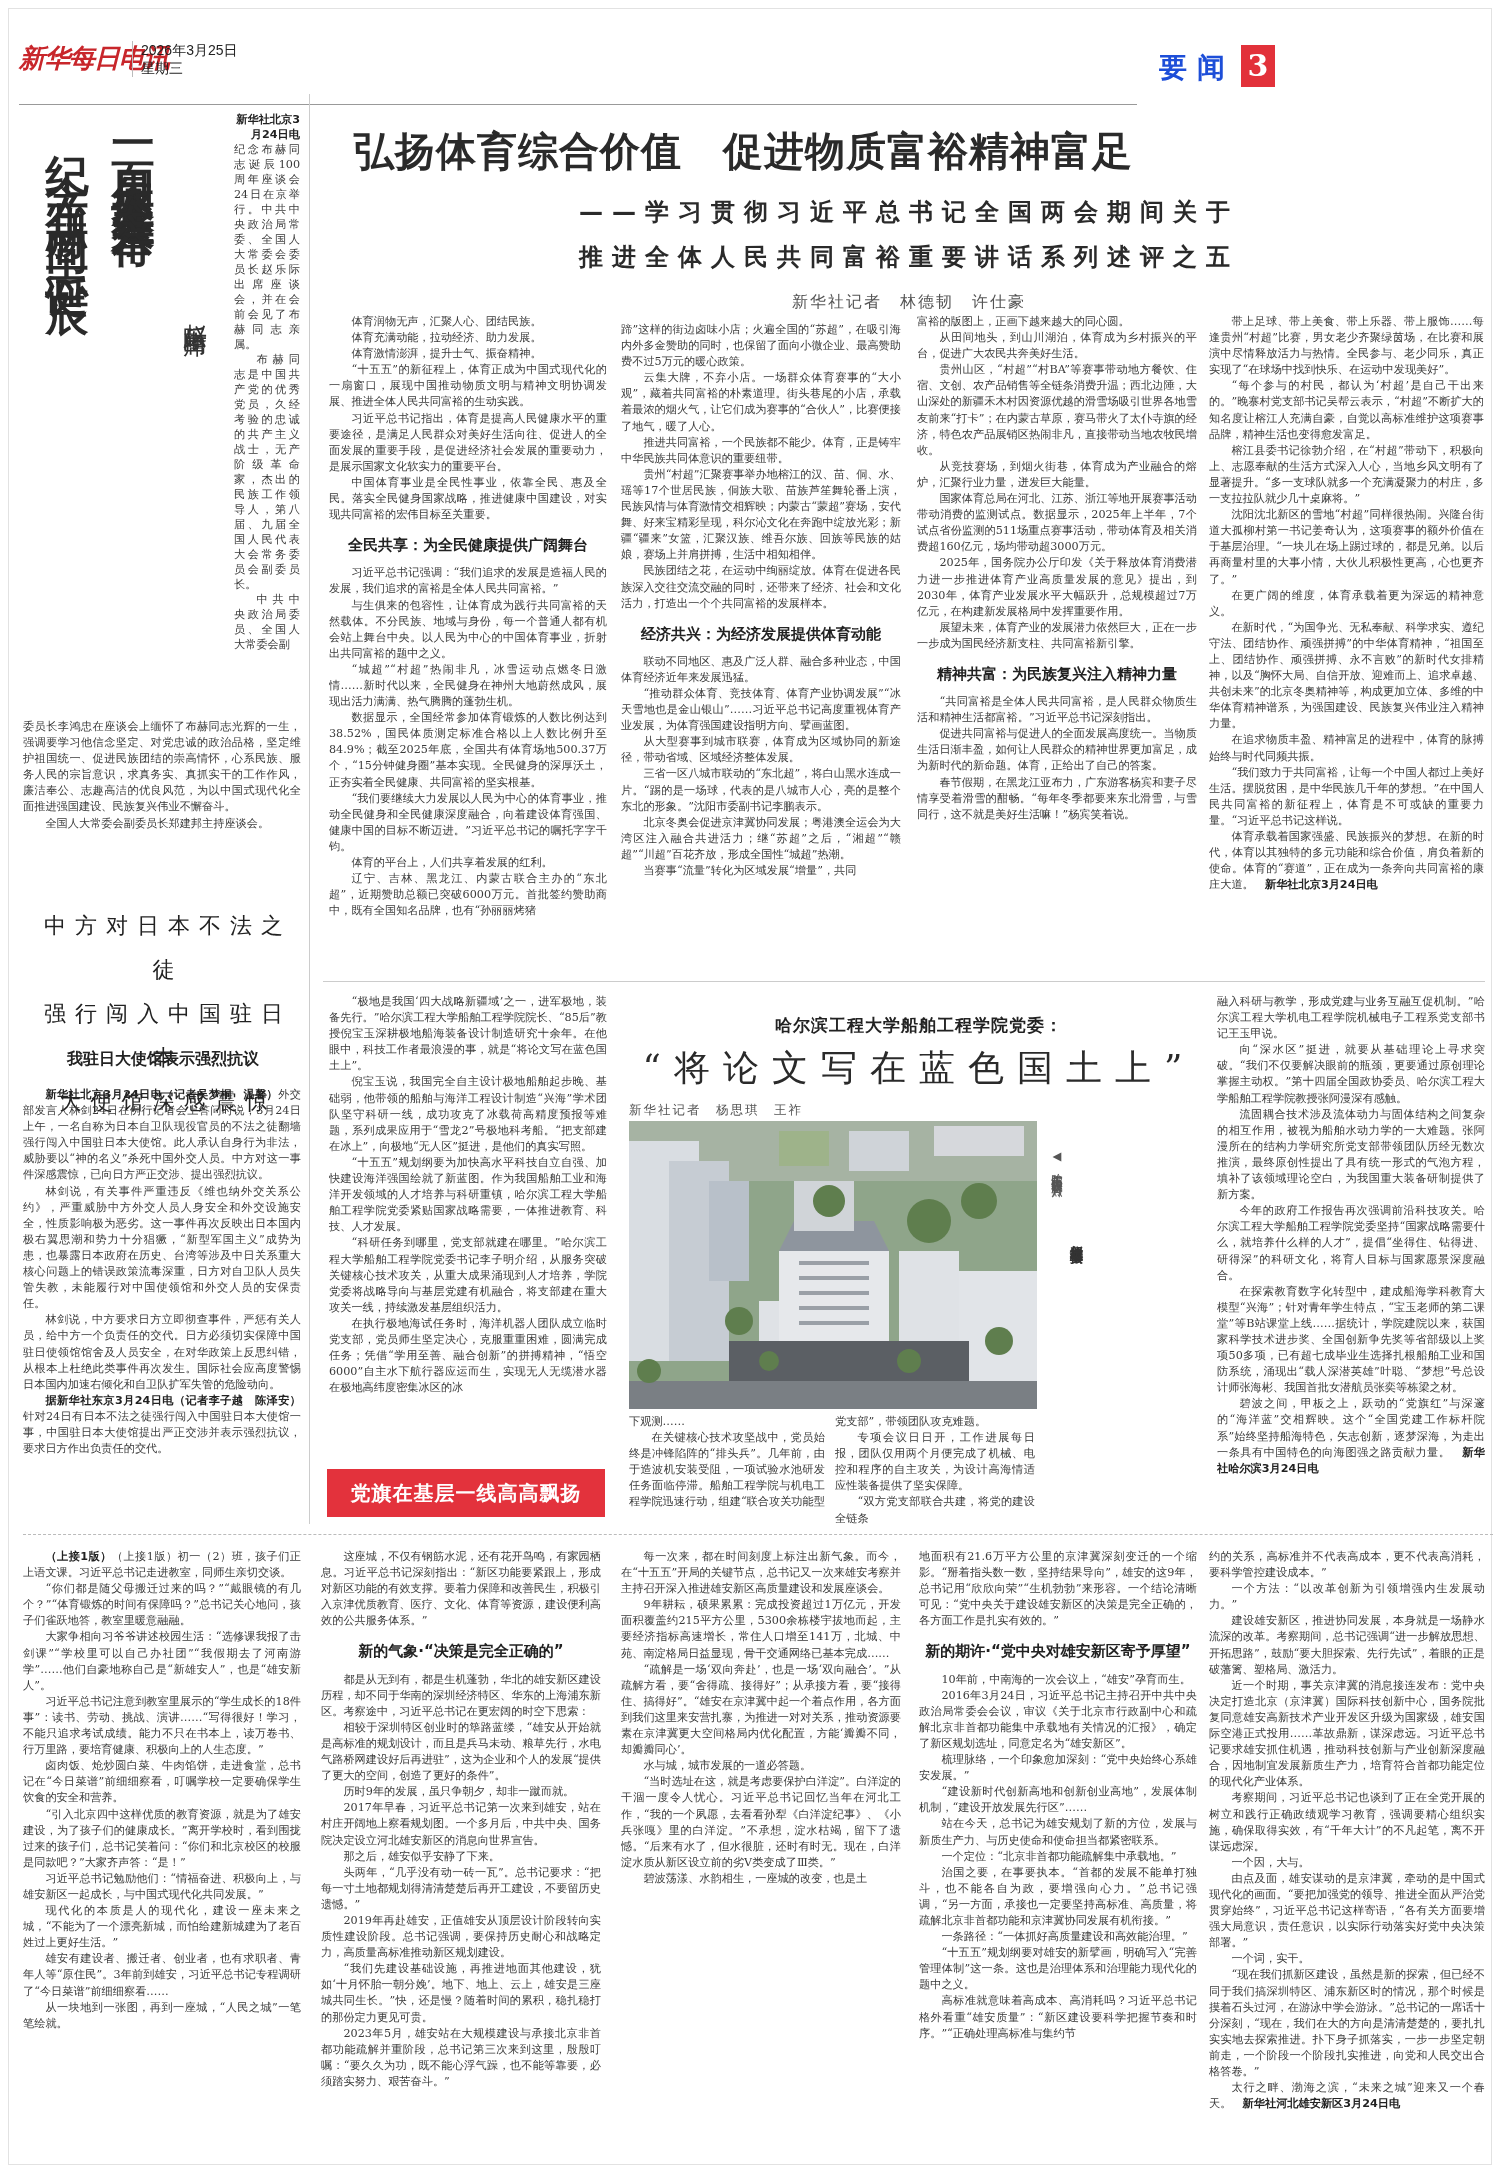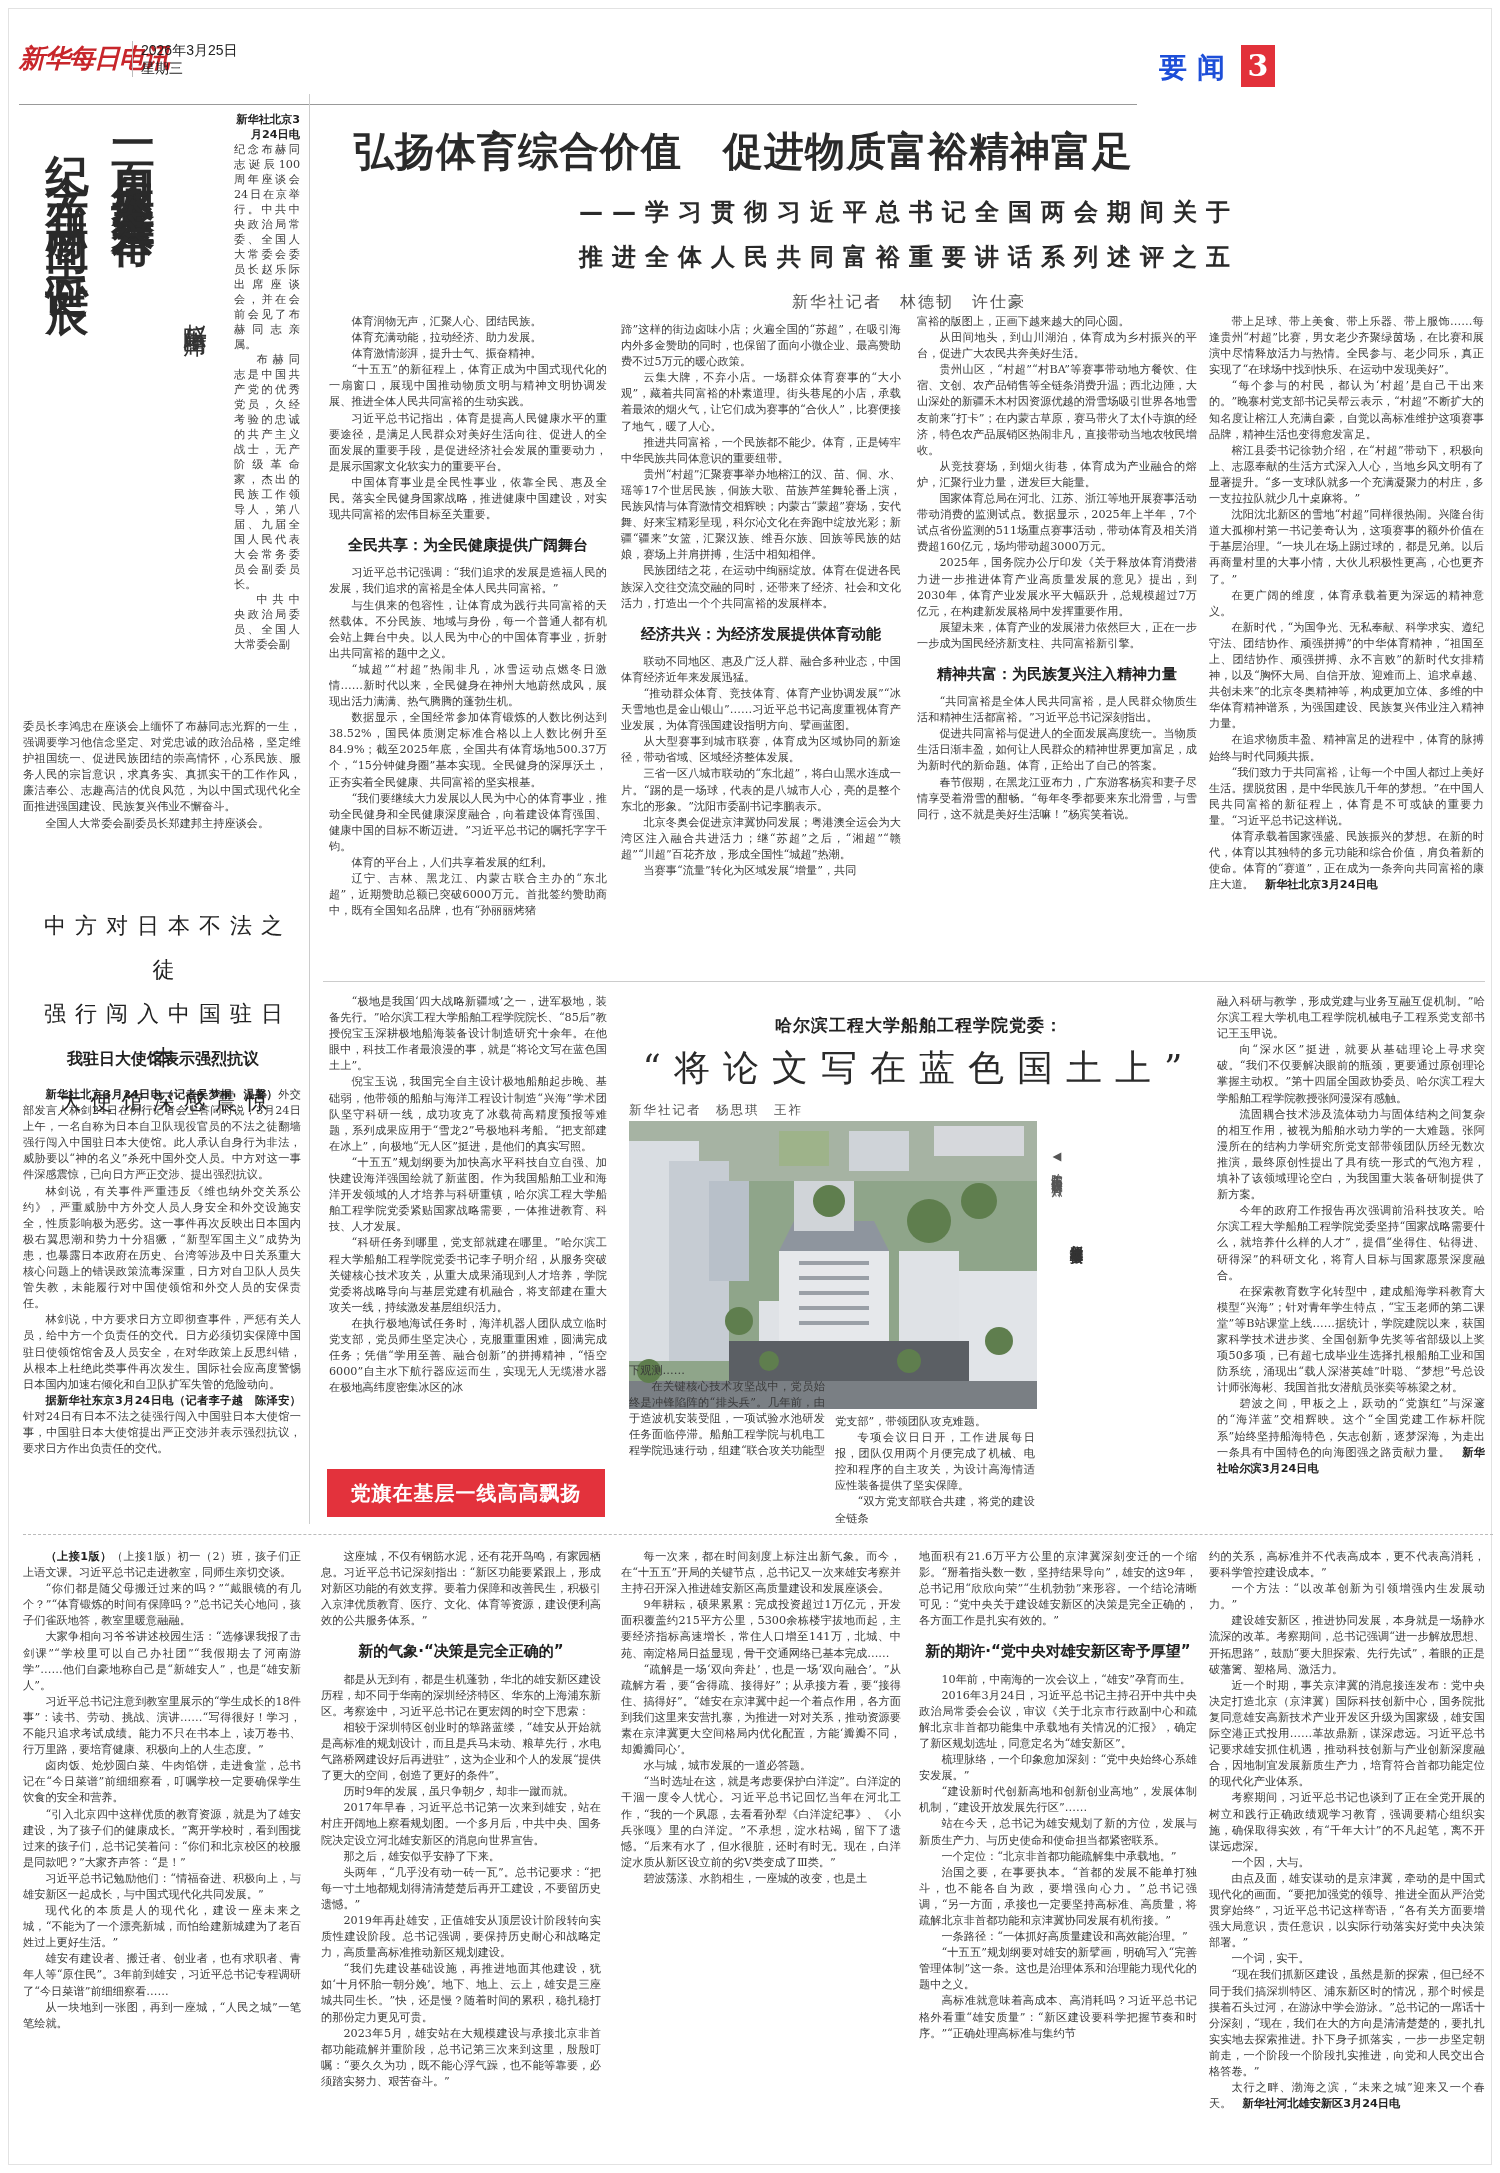--- a/index.html
+++ b/index.html
@@ -217,21 +217,21 @@
           <rect x="170" y="155" width="70" height="4"></rect>
         <rect x="170" y="170" width="70" height="4"></rect>
           <rect x="170" y="185" width="70" height="4"></rect>
         <rect x="170" y="200" width="70" height="4"></rect>
       </g>
     </svg>
   </div>
   <div class="photo-cap"><span>◀</span><span>哈尔滨工程大学校园（资料照片）。</span></div>
   <div class="photo-credit">新华社记者王松摄</div>
 
-  <div class="col body-text" style="left:620px; top:1354px; width:196px; height:110px;">
+  <div class="col body-text" style="left:620px; top:1405px; width:196px; height:110px;">
     <p class="noindent">下观测……</p>
     <p>在关键核心技术攻坚战中，党员始终是冲锋陷阵的“排头兵”。几年前，由于造波机安装受阻，一项试验水池研发任务面临停滞。船舶工程学院与机电工程学院迅速行动，组建“联合攻关功能型</p>
   </div>
   <div class="col body-text" style="left:826px; top:1405px; width:200px; height:110px;">
     <p class="noindent">党支部”，带领团队攻克难题。</p>
     <p>专项会议日日开，工作进展每日报，团队仅用两个月便完成了机械、电控和程序的自主攻关，为设计高海情适应性装备提供了坚实保障。</p>
     <p>“双方党支部联合共建，将党的建设全链条</p>
   </div>
   <div class="col body-text" style="left:1208px; top:985px; width:268px; height:530px;">
     <p class="noindent">融入科研与教学，形成党建与业务互融互促机制。”哈尔滨工程大学机电工程学院机械电子工程系党支部书记王玉甲说。</p>

